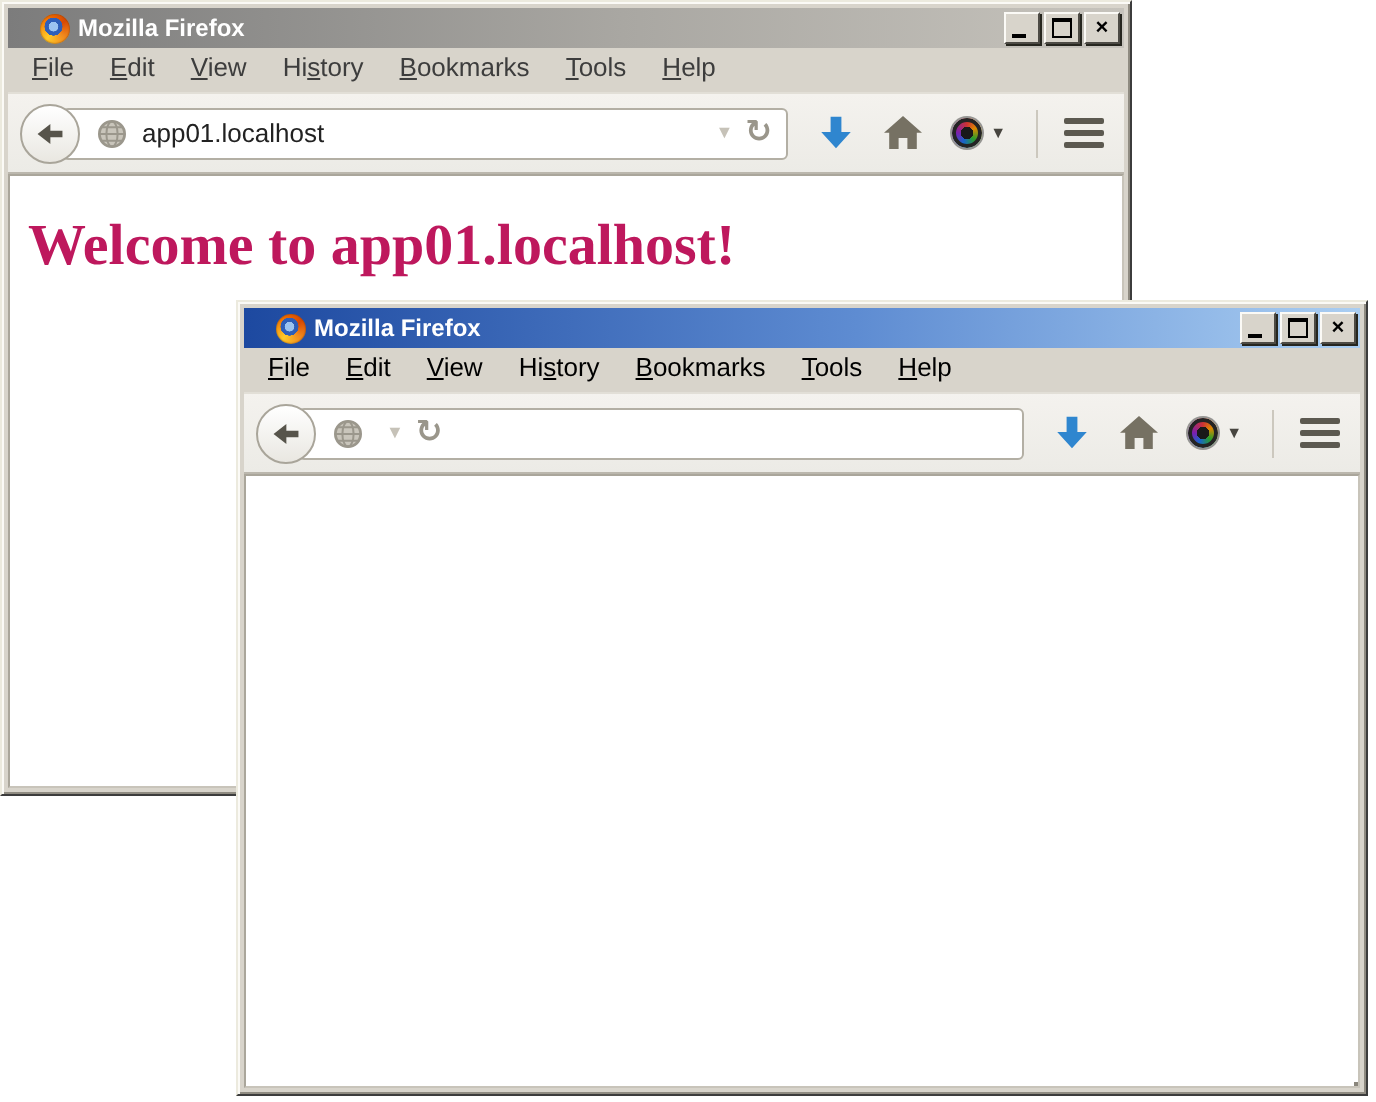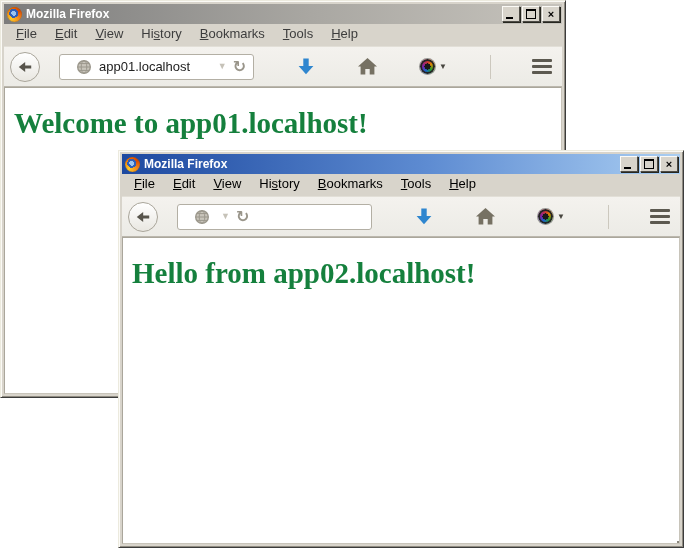--- a/index.html
+++ b/index.html
@@ -9,21 +9,21 @@
   
   .win{position:absolute;width:566px;height:398px;box-sizing:border-box;
        background:#d8d4cb;padding:3px;
        border:1px solid;border-color:#eceade #3c3c3c #3c3c3c #eceade;
        box-shadow:inset 1px 1px 0 #fbfaf6, inset -1px -1px 0 #8f8b81;
        display:flex;flex-direction:column;}
   .win1{left:0;top:0;z-index:1;}
   .win2{left:118px;top:150px;z-index:2;}
 
   .titlebar{height:20px;flex:0 0 20px;display:flex;align-items:center;gap:4px;
-            padding:0 2px 0 3px;}
+            padding:0 2px 0 16px;}
   .win1 .titlebar{background:linear-gradient(90deg,#7c7c7c 0%,#a9a7a2 55%,#c6c3bc 100%);}
   .win2 .titlebar{background:linear-gradient(90deg,#1d49a0 0%,#5e8cd2 55%,#aacef2 100%);}
   .title-text{color:#ffffff;font-size:12px;font-weight:bold;white-space:nowrap;}
 
   .ff-icon{width:15px;height:15px;border-radius:50%;flex:0 0 15px;
     background:
       radial-gradient(circle at 45% 42%, #9cc4f0 0 20%, #2f5fb8 21% 37%, rgba(0,0,0,0) 38%),
       conic-gradient(from 130deg, #f28a1e, #ffca28 25%, #f06c00 55%, #d84a05 78%, #f28a1e);
     box-shadow:inset 0 0 1px #7a3a00;}
 
@@ -39,21 +39,21 @@
   .menubar{height:22px;flex:0 0 22px;display:flex;padding-left:4px;gap:2px;
            background:#d8d4cb;}
   .menu-item{padding:2px 8px;font-size:13px;color:#000;white-space:nowrap;cursor:default;}
   .win1 .menu-item{color:#3d3d3d;}
   .menu-item u{text-decoration:underline;text-underline-offset:1px;}
 
   
   .navbar{height:39px;flex:0 0 39px;display:flex;align-items:center;
           padding:0 10px 0 6px;
           background:linear-gradient(#f4f2ee,#ecebe6);
-          border-top:1px solid #e2dfd7;border-bottom:1px solid #bbb7ad;gap:28px;}
+          border-top:1px solid #e2dfd7;border-bottom:1px solid #bbb7ad;}
   .backbtn{width:30px;height:30px;border-radius:50%;flex:0 0 30px;
            background:linear-gradient(#ffffff,#e9e7e1);
            border:1px solid #a9a59a;box-sizing:border-box;
            display:flex;align-items:center;justify-content:center;z-index:2;}
   .urlbar{flex:1;height:26px;background:#fff;border:1px solid #b3afa4;border-radius:3px;
           margin-left:-9px;display:flex;align-items:center;
           padding:0 5px 0 16px;box-sizing:border-box;min-width:0;}
   .globe{flex:0 0 16px;display:flex;margin-right:7px;}
   .urltext{flex:1;min-width:0;border:none;outline:none;background:transparent;
            font-family:"Liberation Sans","DejaVu Sans",sans-serif;
@@ -70,21 +70,21 @@
   .addon-caret{font-size:8px;color:#47453f;margin-left:4px;}
   .sep{width:1px;height:24px;background:#ccc8be;margin-left:15px;flex:0 0 1px;}
   .burger{margin-left:13px;display:flex;flex-direction:column;gap:3px;}
   .burger .hline{width:20px;height:3px;background:#5c5950;border-radius:1px;}
 
   
   .content{flex:1;background:#ffffff;overflow:hidden;position:relative;
            border:1px solid #aaa69b;border-bottom-color:#c8c4ba;border-right-color:#c8c4ba;}
   .content h1{margin:19px 0 0 9px;
               font-family:"Liberation Serif","DejaVu Serif",serif;
-              font-weight:bold;font-size:29px;color:#15803d;white-space:nowrap;}
+              font-weight:bold;font-size:29px;color:#be185d;white-space:nowrap;}
 
   
   .grip{position:absolute;right:4px;bottom:4px;width:3px;height:3px;
         box-shadow:
           10px 0 0 #8a867c, 5px 5px 0 #8a867c, 10px 5px 0 #8a867c,
           0 10px 0 #8a867c, 5px 10px 0 #8a867c, 10px 10px 0 #8a867c,
           11px 1px 0 #fdfcfa, 6px 6px 0 #fdfcfa, 11px 6px 0 #fdfcfa,
           1px 11px 0 #fdfcfa, 6px 11px 0 #fdfcfa, 11px 11px 0 #fdfcfa;}
 </style>
 </head>
@@ -222,16 +222,15 @@
     </div>
     <div class="sep"></div>
     <div class="tbtn burger">
       <div class="hline"></div>
       <div class="hline"></div>
       <div class="hline"></div>
     </div>
   </div>
 
   <div class="content">
-    <h1>Hello from app02.localhost!</h1>
     <div class="grip"></div>
   </div>
 </div>
 
 </body></html>

